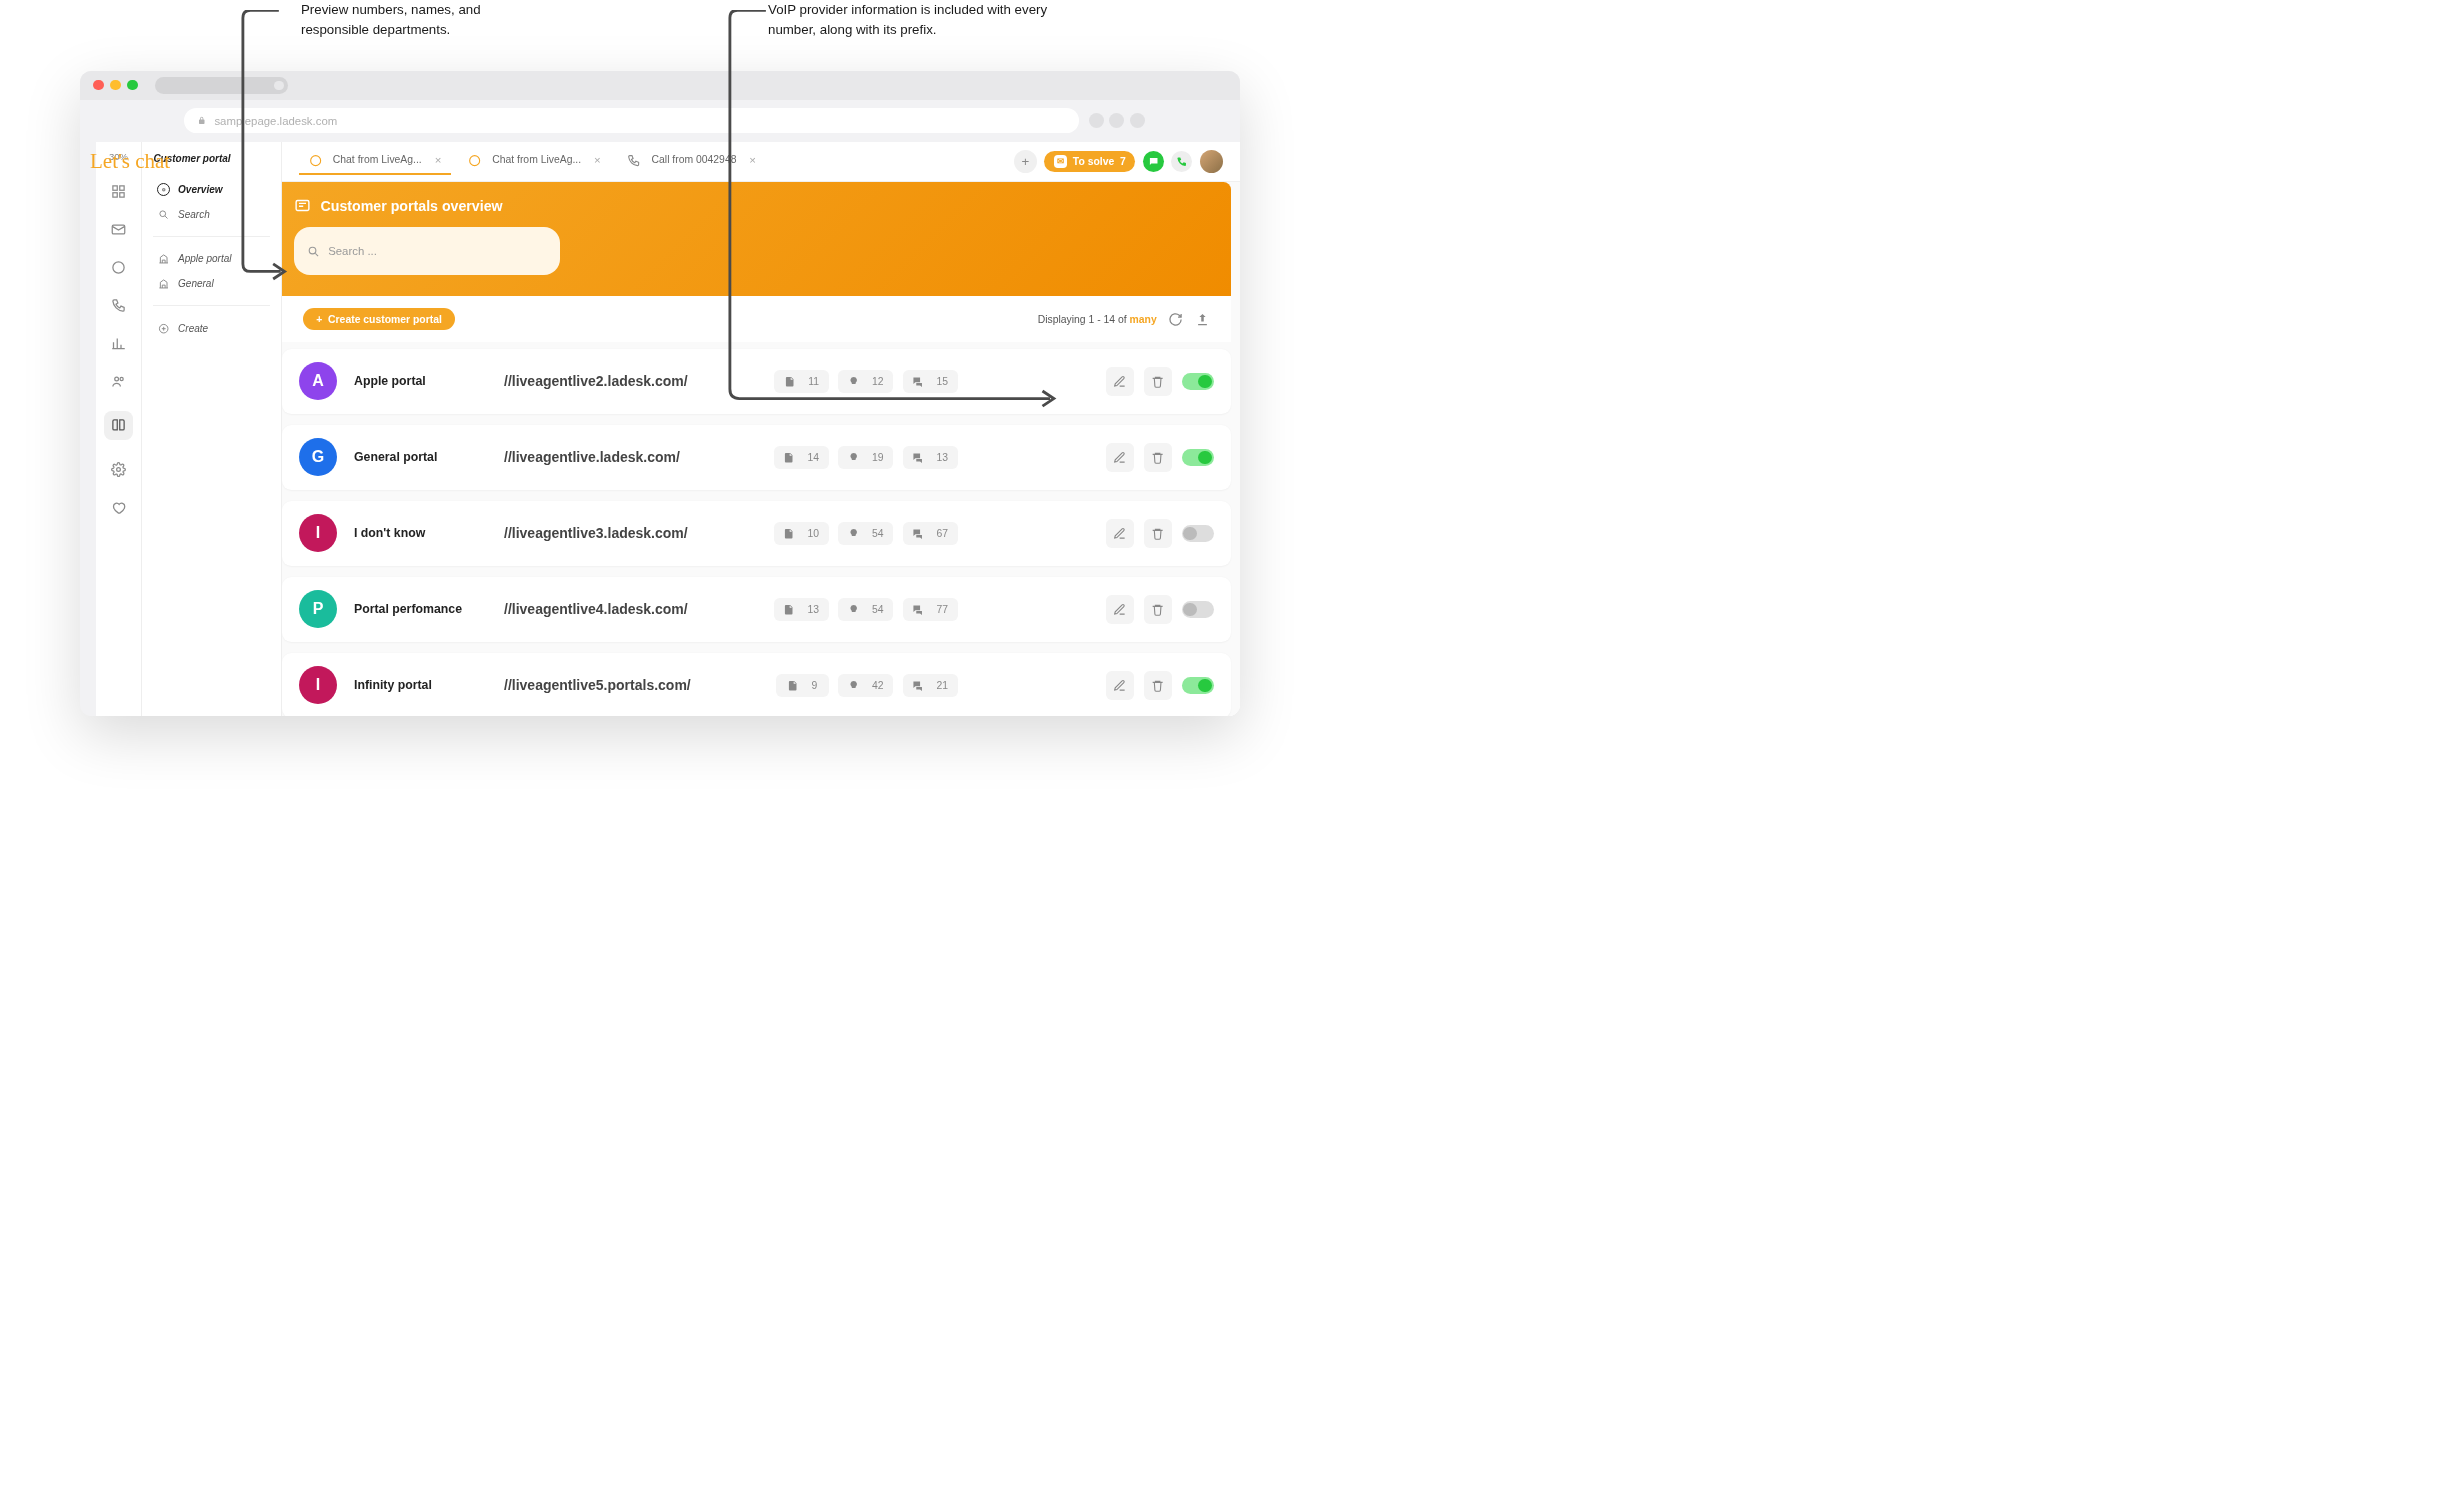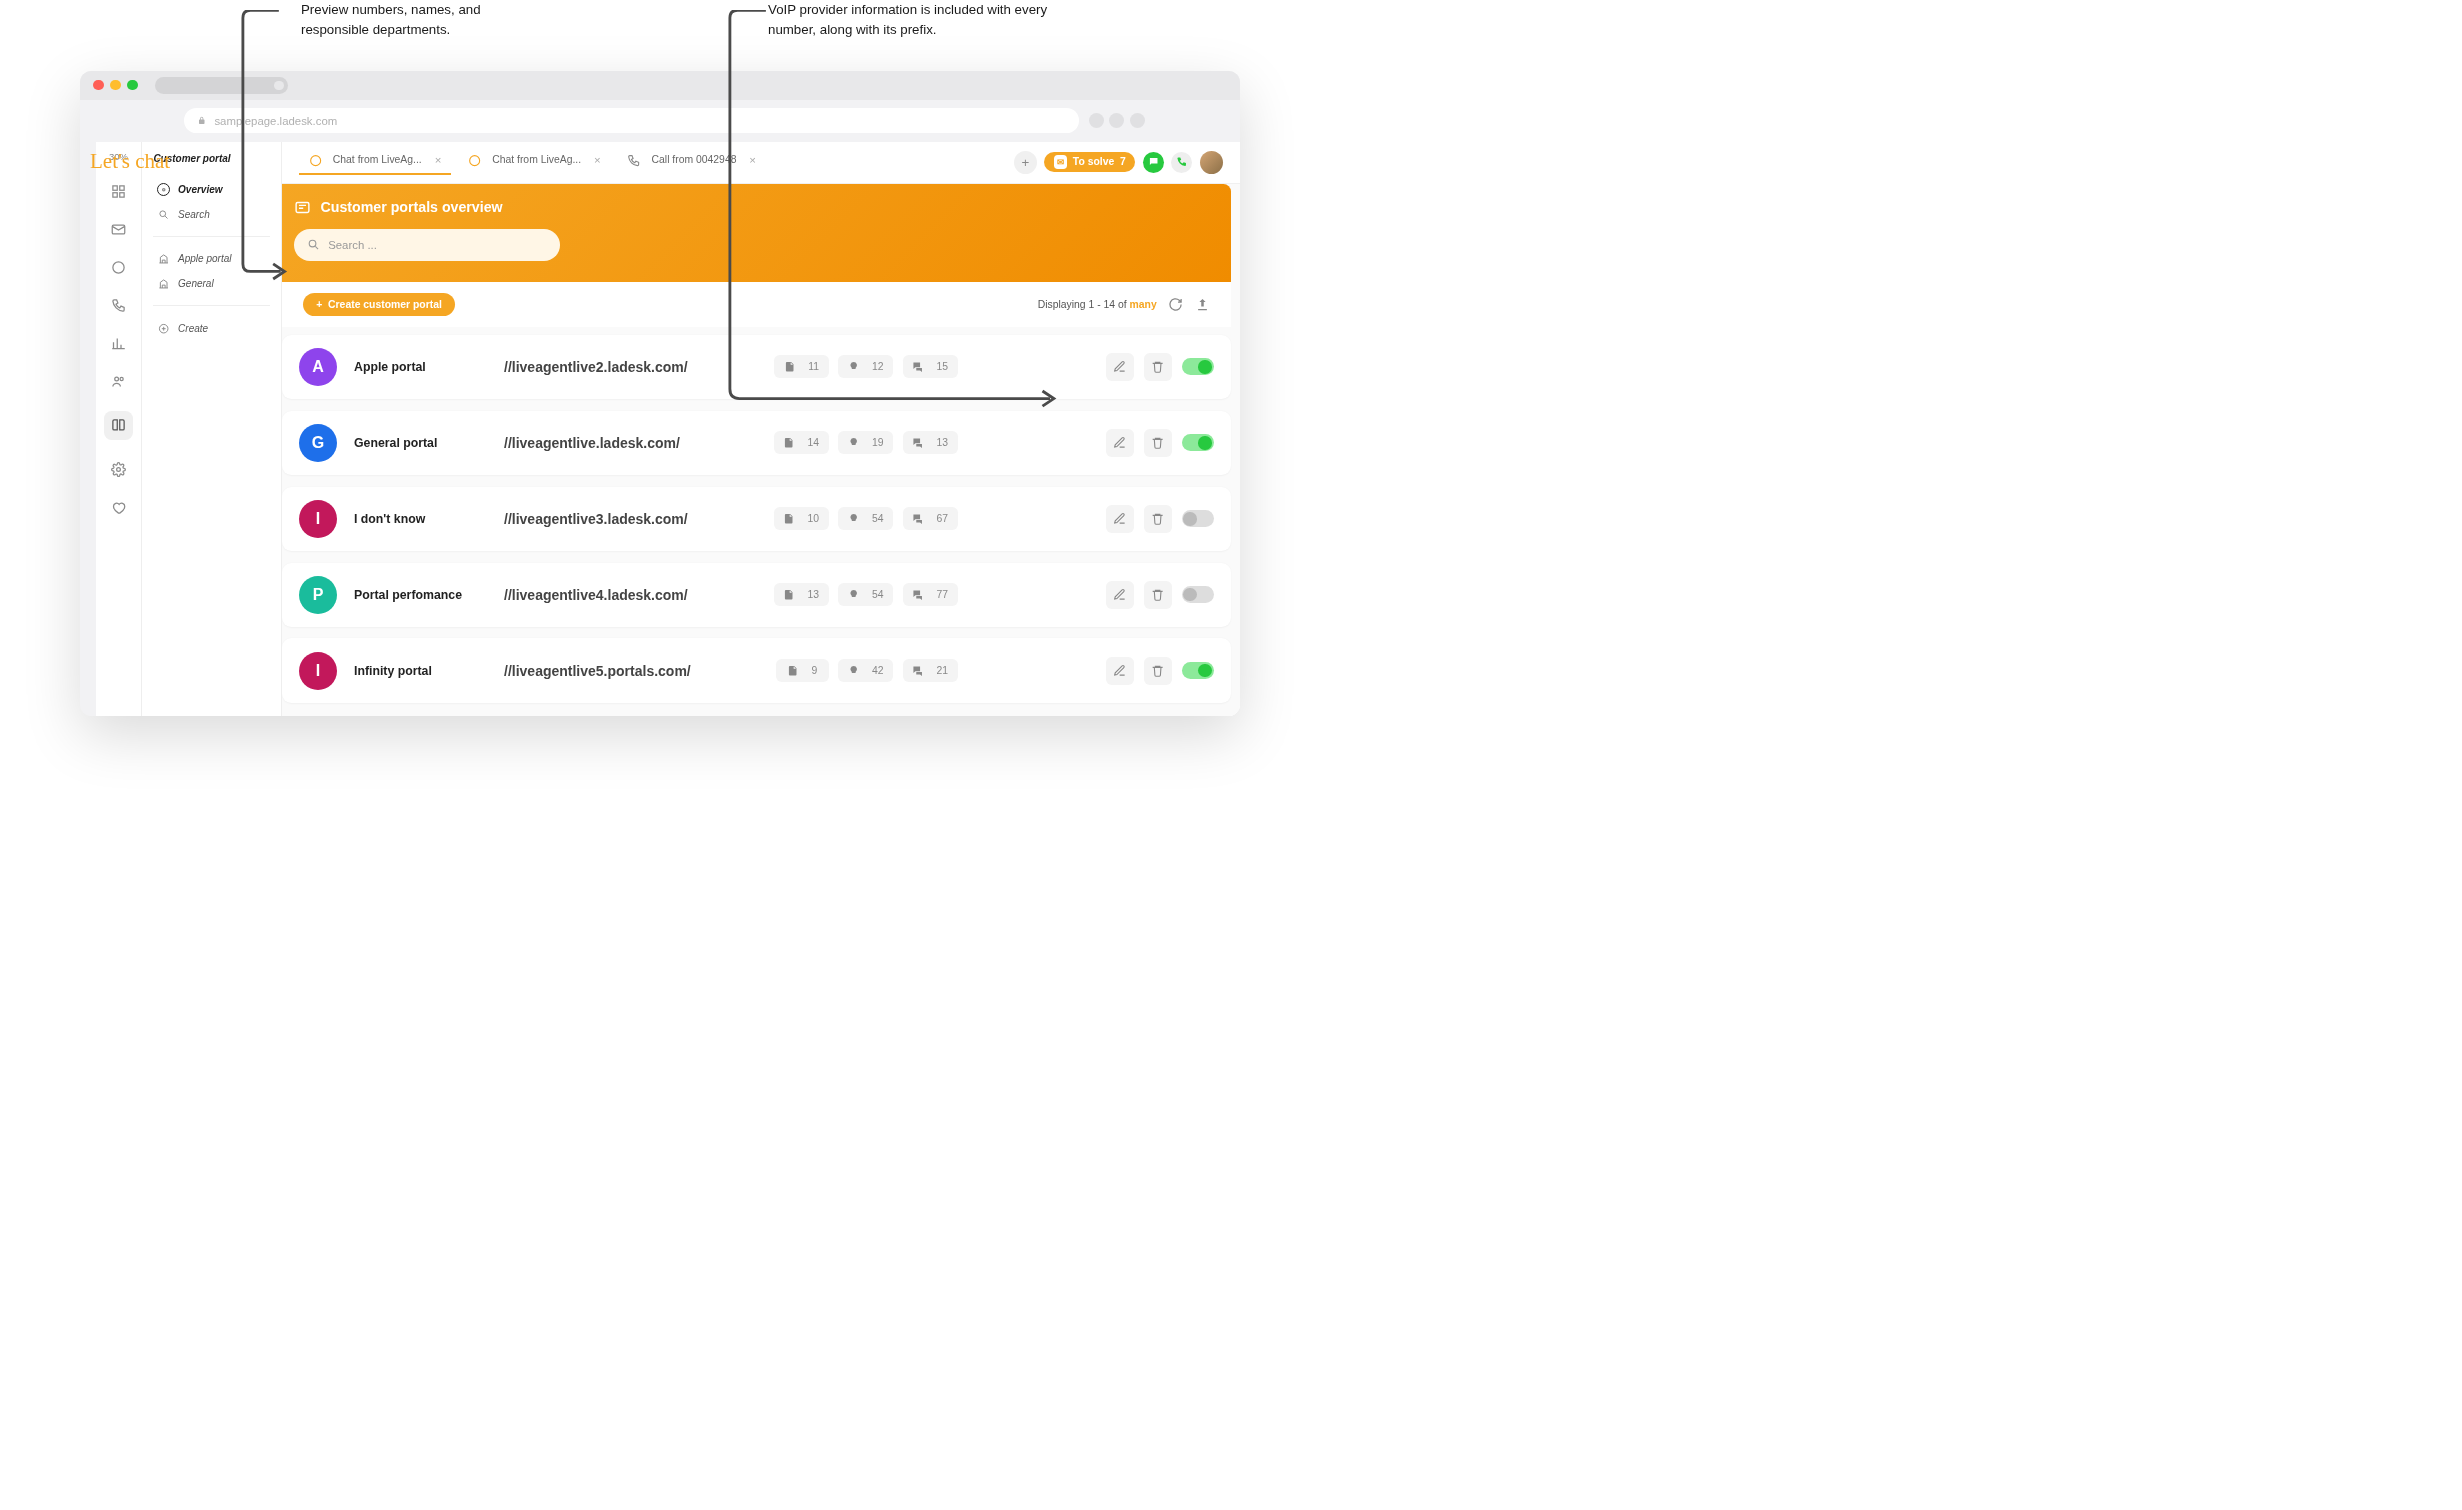--- a/index.html
+++ b/index.html
@@ -57,21 +57,21 @@
 .to-solve { background: #f5a623; color: #fff; border-radius: 13.3px; padding: 3.8px 9.5px; font-size: 10.4px; font-weight: 600; display: flex; align-items: center; gap: 5.7px; }
 .to-solve-ico { width: 13.3px; height: 13.3px; background: #fff; border-radius: 3.8px; display: inline-flex; align-items: center; justify-content: center; color: #f5a623; font-size: 8.5px; }
 .hdr-circ { width: 21px; height: 21px; border-radius: 50%; display: flex; align-items: center; justify-content: center; }
 .hdr-chat { background: #27c93f; color: #fff; }
 .hdr-phone { background: #eee; color: #27c93f; }
 .hdr-avatar { width: 23px; height: 23px; border-radius: 50%; background: linear-gradient(135deg,#d4a574,#8b6f47); }
 
 
 .hero { background: linear-gradient(135deg, #f5a623 0%, #f08c00 100%); padding: 15px 12px 21px; border-radius: 0 7.6px 0 0; margin: 0 9.5px 0 0; }
 .hero-title { display: flex; align-items: center; gap: 9.5px; color: #fff; font-size: 14.2px; font-weight: 600; margin-bottom: 13.3px; }
-.hero-search { width: 266px; height: 32px; background: #fff6e6; border-radius: 16px; display: flex; align-items: center; padding: 0 13.3px; gap: 7.6px; color: #999; font-size: 11.4px; }
+.hero-search { width: 266px; height: 48px; background: #fff6e6; border-radius: 16px; display: flex; align-items: center; padding: 0 13.3px; gap: 7.6px; color: #999; font-size: 11.4px; }
 
 
 .toolbar { display: flex; align-items: center; padding: 11.4px 21px; gap: 11.4px; background: #fff; margin: 0 9.5px 0 0; }
 .create-btn { background: #f5a623; color: #fff; border-radius: 13.3px; padding: 5.7px 13.3px; font-size: 10.4px; font-weight: 600; display: flex; align-items: center; gap: 5.7px; }
 .toolbar-spacer { flex: 1; }
 .display-txt { font-size: 10.4px; color: #555; }
 .display-many { color: #f5a623; font-weight: 700; }
 .tb-ico { width: 15px; height: 15px; color: #888; }
 
 

